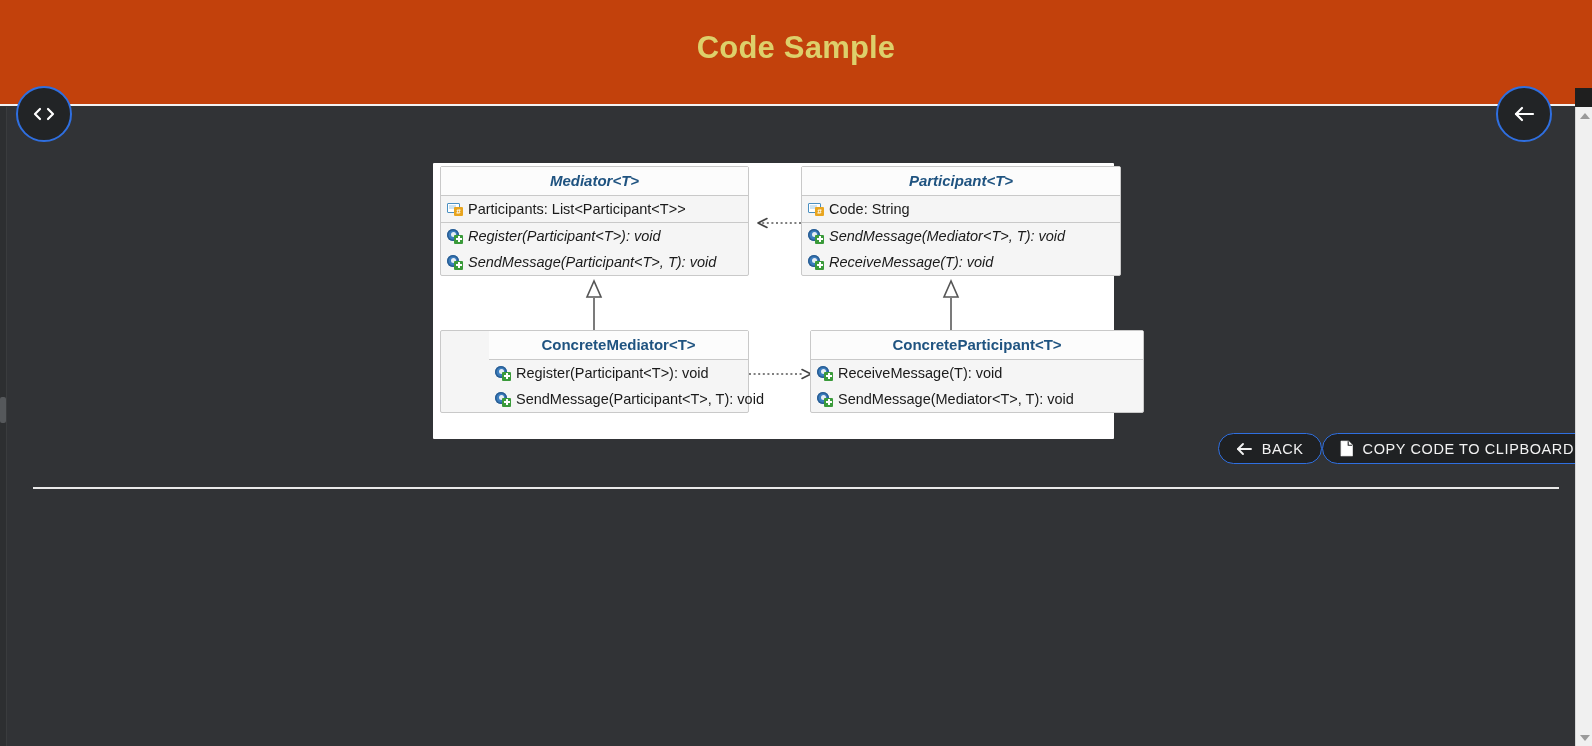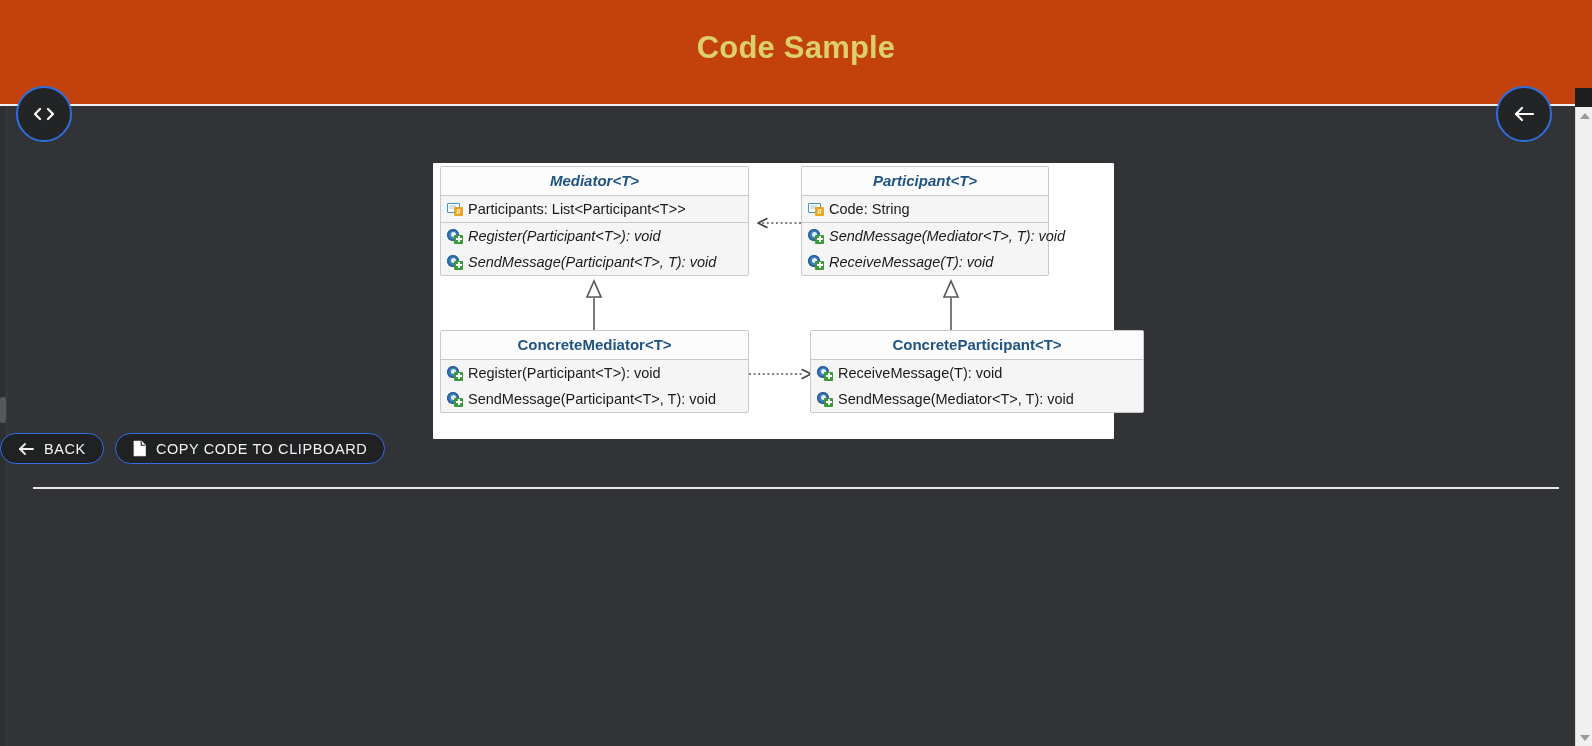--- a/index.html
+++ b/index.html
@@ -134,21 +134,21 @@
   }
   .ic-meth .plus:before { left: 3.5px; top: 1.5px; width: 2px; height: 6px; }
   .ic-meth .plus:after  { left: 1.5px; top: 3.5px; width: 6px; height: 2px; }
 
   
   .connectors { position: absolute; left: 0; top: 0; width: 681px; height: 276px; pointer-events: none; }
 
   
   .actions {
     position: absolute; left: 0; top: 433px; width: 1592px;
-    display: flex; justify-content: flex-start; gap: 11px;
+    display: flex; justify-content: flex-end; 
   }
   .btn {
     display: flex; align-items: center; gap: 9px;
     height: 31px; padding: 0 17px;
     border: 1.6px solid #2f6fe0;
     border-radius: 16px;
     background: #1f2123;
     color: #f2f2f2;
     font-size: 14.5px;
     letter-spacing: 0.6px;
@@ -266,21 +266,21 @@
         <div class="uml-row italic">
           <span class="ic ic-meth">
               <span class="gear"></span>
               <span class="plus"></span>
             </span>
           <span>SendMessage(Participant&lt;T&gt;, T): void</span>
         </div>
       </div>
     </div>
 
-    <div class="uml-box" style="left:368px; top:3px; width:248px;">
+    <div class="uml-box" style="left:368px; top:3px; width:320px;">
       <div class="uml-title italic">Participant&lt;T&gt;</div>
       <div class="uml-section">
         <div class="uml-row">
           <span class="ic ic-prop">
             <span class="ic-rect"></span>
               <span class="ic-rect2"></span>
               <span class="ic-hash">#</span>
           </span>
           <span>Code: String</span>
         </div>
@@ -296,21 +296,21 @@
         <div class="uml-row italic">
           <span class="ic ic-meth">
               <span class="gear"></span>
               <span class="plus"></span>
             </span>
           <span>ReceiveMessage(T): void</span>
         </div>
       </div>
     </div>
 
-    <div class="uml-box" style="left:7px; top:167px; width:309px;">
+    <div class="uml-box" style="left:7px; top:167px; width:309px;padding-left:48px;">
       <div class="uml-title">ConcreteMediator&lt;T&gt;</div>
       <div class="uml-section">
         <div class="uml-row">
           <span class="ic ic-meth">
               <span class="gear"></span>
               <span class="plus"></span>
             </span>
           <span>Register(Participant&lt;T&gt;): void</span>
         </div>
         <div class="uml-row">

